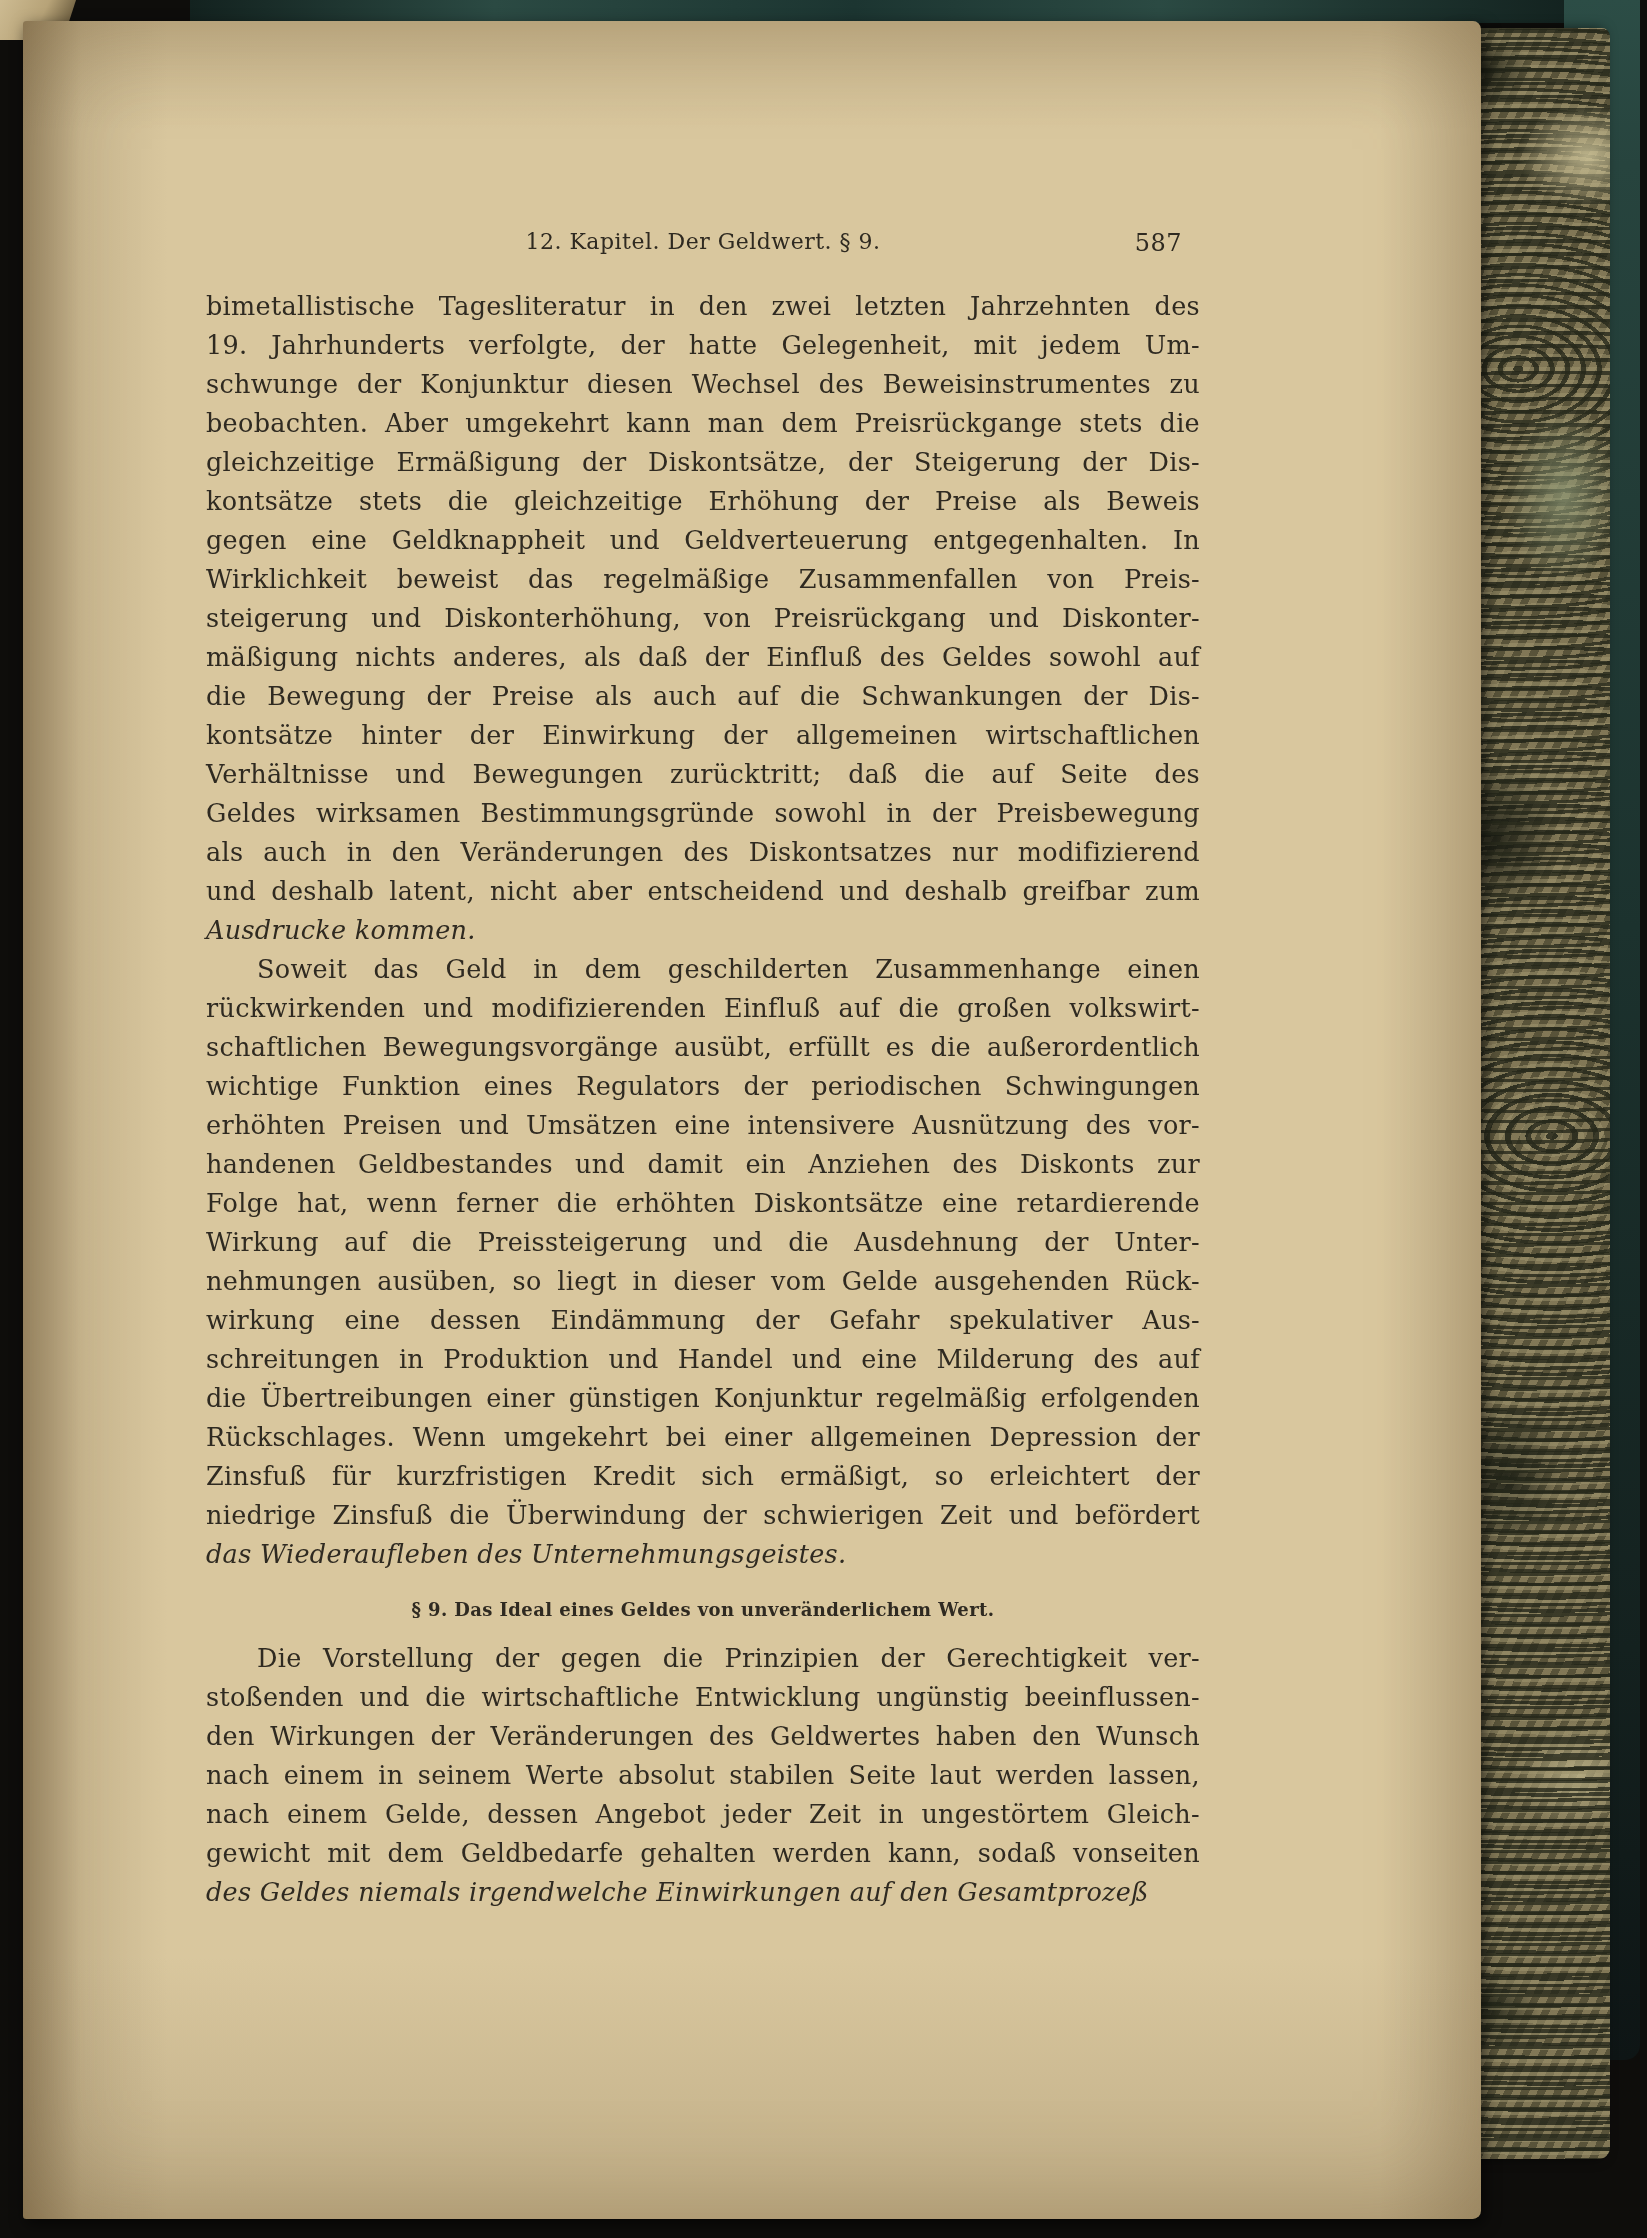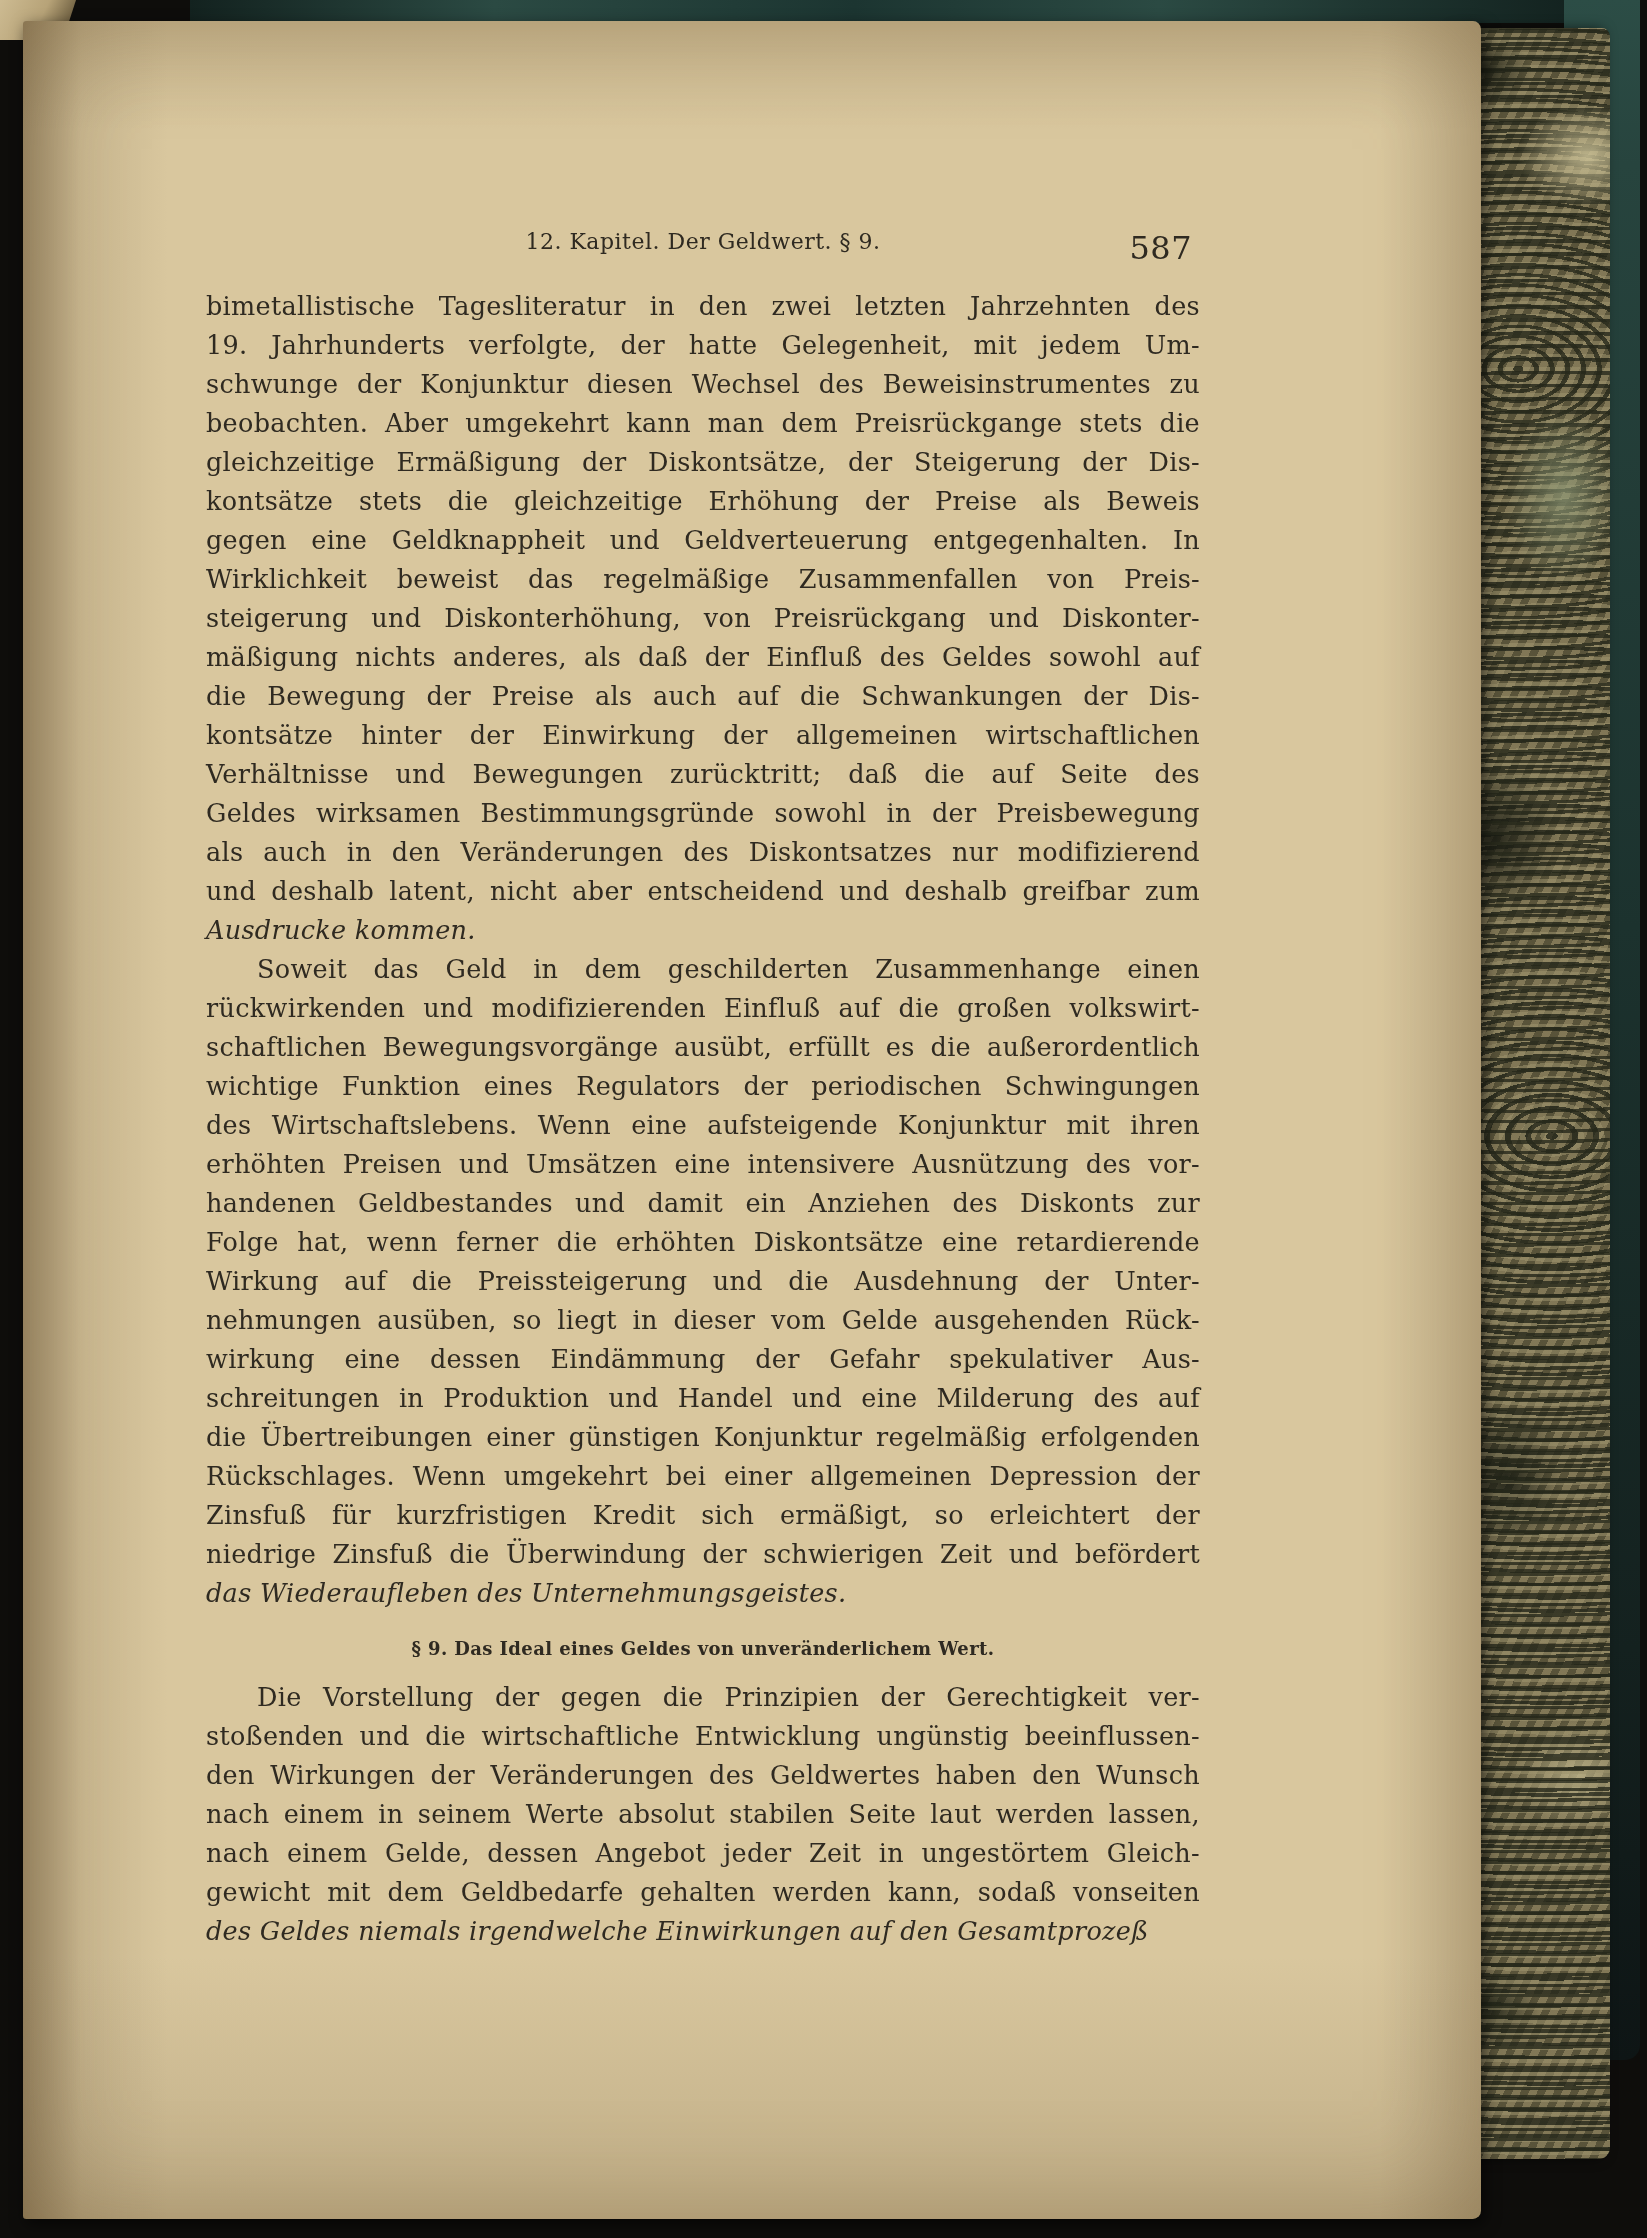--- a/index.html
+++ b/index.html
@@ -58,21 +58,21 @@
     color:#2f2a21;
   }
   .running-header{
     position:relative;height:36px;margin-bottom:21.4px;
     font-size:22px;letter-spacing:0.5px;
   }
   .header-title{
     position:absolute;left:0;right:0;text-align:center;top:0;
   }
   .page-number{
-    position:absolute;right:8px;top:0;font-size:32px;
+    position:absolute;right:18px;top:0;font-size:24px;
   }
   .page-body{font-size:25.5px;line-height:39px;letter-spacing:0.3px;}
   .line{text-align:justify;text-align-last:justify;white-space:normal;}
   .line.last{text-align-last:left;font-style:italic;}
   .line.indent{text-indent:51px;}
   .section-heading{
     font-weight:bold;text-align:center;font-size:18px;
     margin:16.5px 0 10px 0;letter-spacing:0.4px;
   }
 </style>
@@ -106,21 +106,20 @@
           <div class="line">kontsätze hinter der Einwirkung der allgemeinen wirtschaftlichen</div>
           <div class="line">Verhältnisse und Bewegungen zurücktritt; daß die auf Seite des</div>
           <div class="line">Geldes wirksamen Bestimmungsgründe sowohl in der Preisbewegung</div>
           <div class="line">als auch in den Veränderungen des Diskontsatzes nur modifizierend</div>
           <div class="line">und deshalb latent, nicht aber entscheidend und deshalb greifbar zum</div>
           <div class="line last">Ausdrucke kommen.</div>
           <div class="line indent">Soweit das Geld in dem geschilderten Zusammenhange einen</div>
           <div class="line">rückwirkenden und modifizierenden Einfluß auf die großen volkswirt-</div>
           <div class="line">schaftlichen Bewegungsvorgänge ausübt, erfüllt es die außerordentlich</div>
           <div class="line">wichtige Funktion eines Regulators der periodischen Schwingungen</div>
-          <div class="line">des Wirtschaftslebens. Wenn eine aufsteigende Konjunktur mit ihren</div>
           <div class="line">erhöhten Preisen und Umsätzen eine intensivere Ausnützung des vor-</div>
           <div class="line">handenen Geldbestandes und damit ein Anziehen des Diskonts zur</div>
           <div class="line">Folge hat, wenn ferner die erhöhten Diskontsätze eine retardierende</div>
           <div class="line">Wirkung auf die Preissteigerung und die Ausdehnung der Unter-</div>
           <div class="line">nehmungen ausüben, so liegt in dieser vom Gelde ausgehenden Rück-</div>
           <div class="line">wirkung eine dessen Eindämmung der Gefahr spekulativer Aus-</div>
           <div class="line">schreitungen in Produktion und Handel und eine Milderung des auf</div>
           <div class="line">die Übertreibungen einer günstigen Konjunktur regelmäßig erfolgenden</div>
           <div class="line">Rückschlages. Wenn umgekehrt bei einer allgemeinen Depression der</div>
           <div class="line">Zinsfuß für kurzfristigen Kredit sich ermäßigt, so erleichtert der</div>

